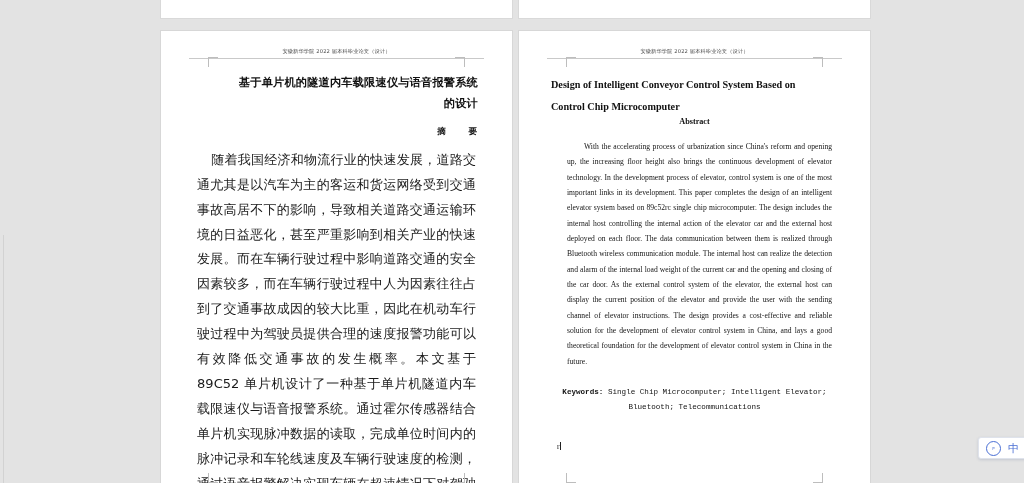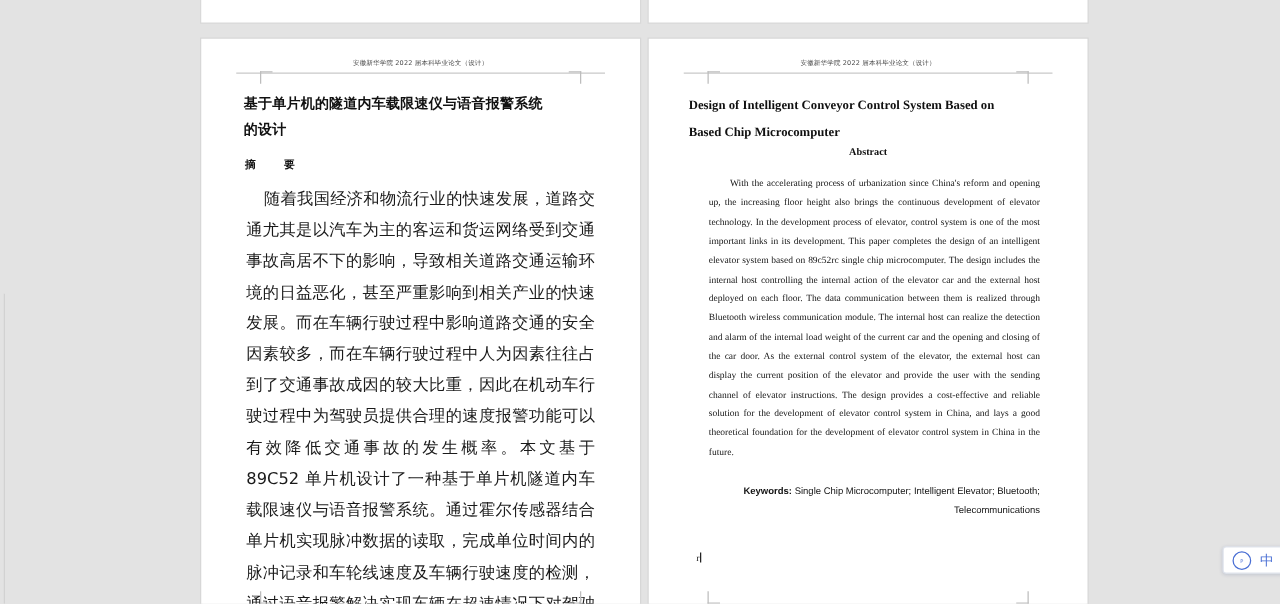--- a/index.html
+++ b/index.html
@@ -98,30 +98,30 @@
   .crop.tr { right: 19px; top: 26px;  border-right: 1px solid #bdbdbd; border-top: 1px solid #bdbdbd; }
   .crop.bl { left: 19px;  bottom: 8px; border-left: 1px solid #bdbdbd; border-bottom: 1px solid #bdbdbd; }
   .crop.br { right: 19px; bottom: 8px; border-right: 1px solid #bdbdbd; border-bottom: 1px solid #bdbdbd; }
 
   
   .cn-title {
     font-family: "DejaVu Sans", "Liberation Sans", sans-serif;
     font-weight: bold;
     font-size: 11.2px;
     line-height: 1.85;
-    text-align: left;
+    text-align: right;
     color: #111;
     margin: 14px 6px 0 6px;
     letter-spacing: 0.2px;
   }
   .cn-section {
     font-family: "DejaVu Sans", "Liberation Sans", sans-serif;
     font-weight: bold;
     font-size: 8.6px;
-    text-align: left;
+    text-align: right;
     color: #111;
     margin-top: 11px;
     letter-spacing: 7px;
     text-indent: 7px;
   }
   .cn-body {
     font-family: "DejaVu Sans", "Liberation Sans", sans-serif;
     font-size: 13px;
     line-height: 1.92;
     color: #1a1a1a;
@@ -162,25 +162,25 @@
   .en-body {
     font-family: "Liberation Serif", "DejaVu Serif", serif;
     font-size: 7.6px;
     line-height: 2.02;
     color: #141414;
     text-align: justify;
     margin: 13px 10px 0 20px;
     text-indent: 17px;
   }
   .en-keywords {
-    font-family: Liberation Sans, sans-serif;
+    font-family: Liberation Mono, monospace;
     font-size: 7.6px;
     line-height: 2.02;
     color: #141414;
-    text-align: right;
+    text-align: center;
     margin: 16px 10px 0 10px;
   }
   .en-keywords .kw-label { font-weight: bold; }
 
   .stray-char {
     font-family: "Liberation Serif", "DejaVu Serif", serif;
     font-size: 7.6px;
     line-height: 2.02;
     color: #141414;
     margin: 23px 10px 0 10px;
@@ -279,21 +279,21 @@
         <div class="header-rule"></div>
       </div>
 
       <div class="crop tl"></div>
       <div class="crop tr"></div>
       <div class="crop bl"></div>
       <div class="crop br"></div>
 
       <div class="en-title">
         <div>Design of Intelligent Conveyor Control System Based on</div>
-        <div>Based Chip Microcomputer</div>
+        <div>Control Chip Microcomputer</div>
       </div>
 
       <div class="en-section">Abstract</div>
 
       <p class="en-body">With the accelerating process of urbanization since China's reform and opening up, the increasing floor height also brings the continuous development of elevator technology. In the development process of elevator, control system is one of the most important links in its development. This paper completes the design of an intelligent elevator system based on 89c52rc single chip microcomputer. The design includes the internal host controlling the internal action of the elevator car and the external host deployed on each floor. The data communication between them is realized through Bluetooth wireless communication module. The internal host can realize the detection and alarm of the internal load weight of the current car and the opening and closing of the car door. As the external control system of the elevator, the external host can display the current position of the elevator and provide the user with the sending channel of elevator instructions. The design provides a cost-effective and reliable solution for the development of elevator control system in China, and lays a good theoretical foundation for the development of elevator control system in China in the future.</p>
 
       <p class="en-keywords">
         <span class="kw-label">Keywords:</span>
         <span>Single Chip Microcomputer; Intelligent Elevator; Bluetooth; Telecommunications</span>
       </p>

